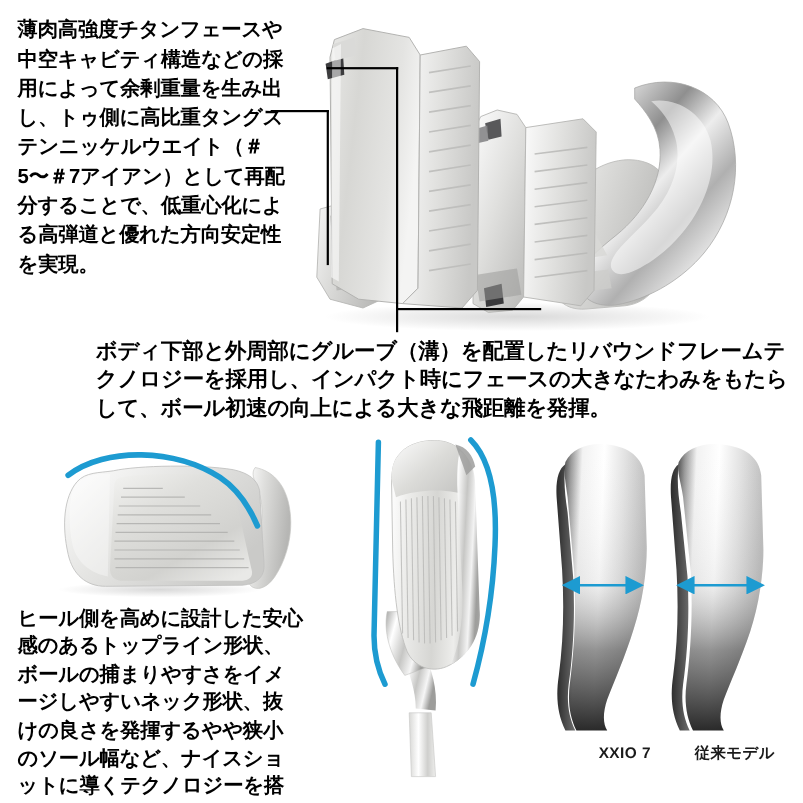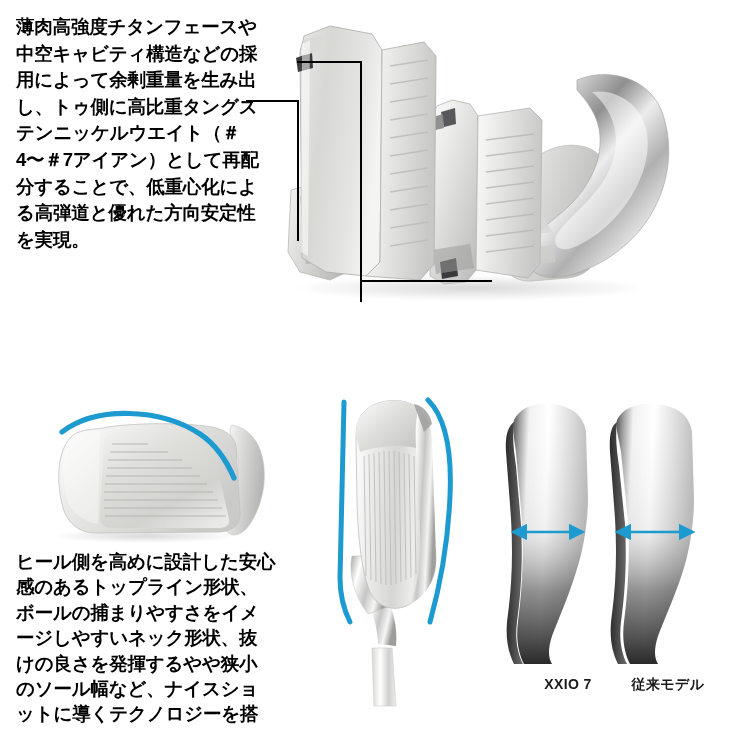--- a/index.html
+++ b/index.html
@@ -434,22 +434,23 @@
     </g>
   </svg>
 
   <div class="leader leader-h" style="left:246px; top:100px; width:53px;"></div>
   <div class="leader leader-v" style="left:297px; top:100px; height:141px;"></div>
 
   <div class="leader leader-h" style="left:297px; top:61px; width:65px;"></div>
   <div class="leader leader-v" style="left:360px; top:61px; height:241px;"></div>
   <div class="leader leader-h" style="left:360px; top:280px; width:132px;"></div>
 
-  <div class="textblock" id="text-titanium-face">薄肉高強度チタンフェースや中空キャビティ構造などの採用によって余剰重量を生み出し、トゥ側に高比重タングステンニッケルウエイト（＃4〜＃7アイアン）として再配分することで、低重心化による高弾道と優れた方向安定性を実現。</div>
-
+  <div class="textblock" id="text-titanium-face">薄肉高強度チタンフェースや中空キャビティ構造などの採用によって余剰重量を生み出し、トゥ側に高比重タングステンニッケルウエイト（＃5〜＃7アイアン）として再配分することで、低重心化による高弾道と優れた方向安定性を実現。</div>
+
+  <div class="textblock" id="text-rebound-frame">ボディ下部と外周部にグルーブ（溝）を配置したリバウンドフレームテクノロジーを採用し、インパクト時にフェースの大きなたわみをもたらして、ボール初速の向上による大きな飛距離を発揮。</div>
 
   <div class="textblock" id="text-shape">ヒール側を高めに設計した安心感のあるトップライン形状、ボールの捕まりやすさをイメージしやすいネック形状、抜けの良さを発揮するやや狭小のソール幅など、ナイスショットに導くテクノロジーを搭載。</div>
 
   <div class="sole-label" id="label-xxio13">XXIO 7</div>
 
   <div class="sole-label" id="label-conventional">従来モデル</div>
 
 </div>
 
 </body></html>

